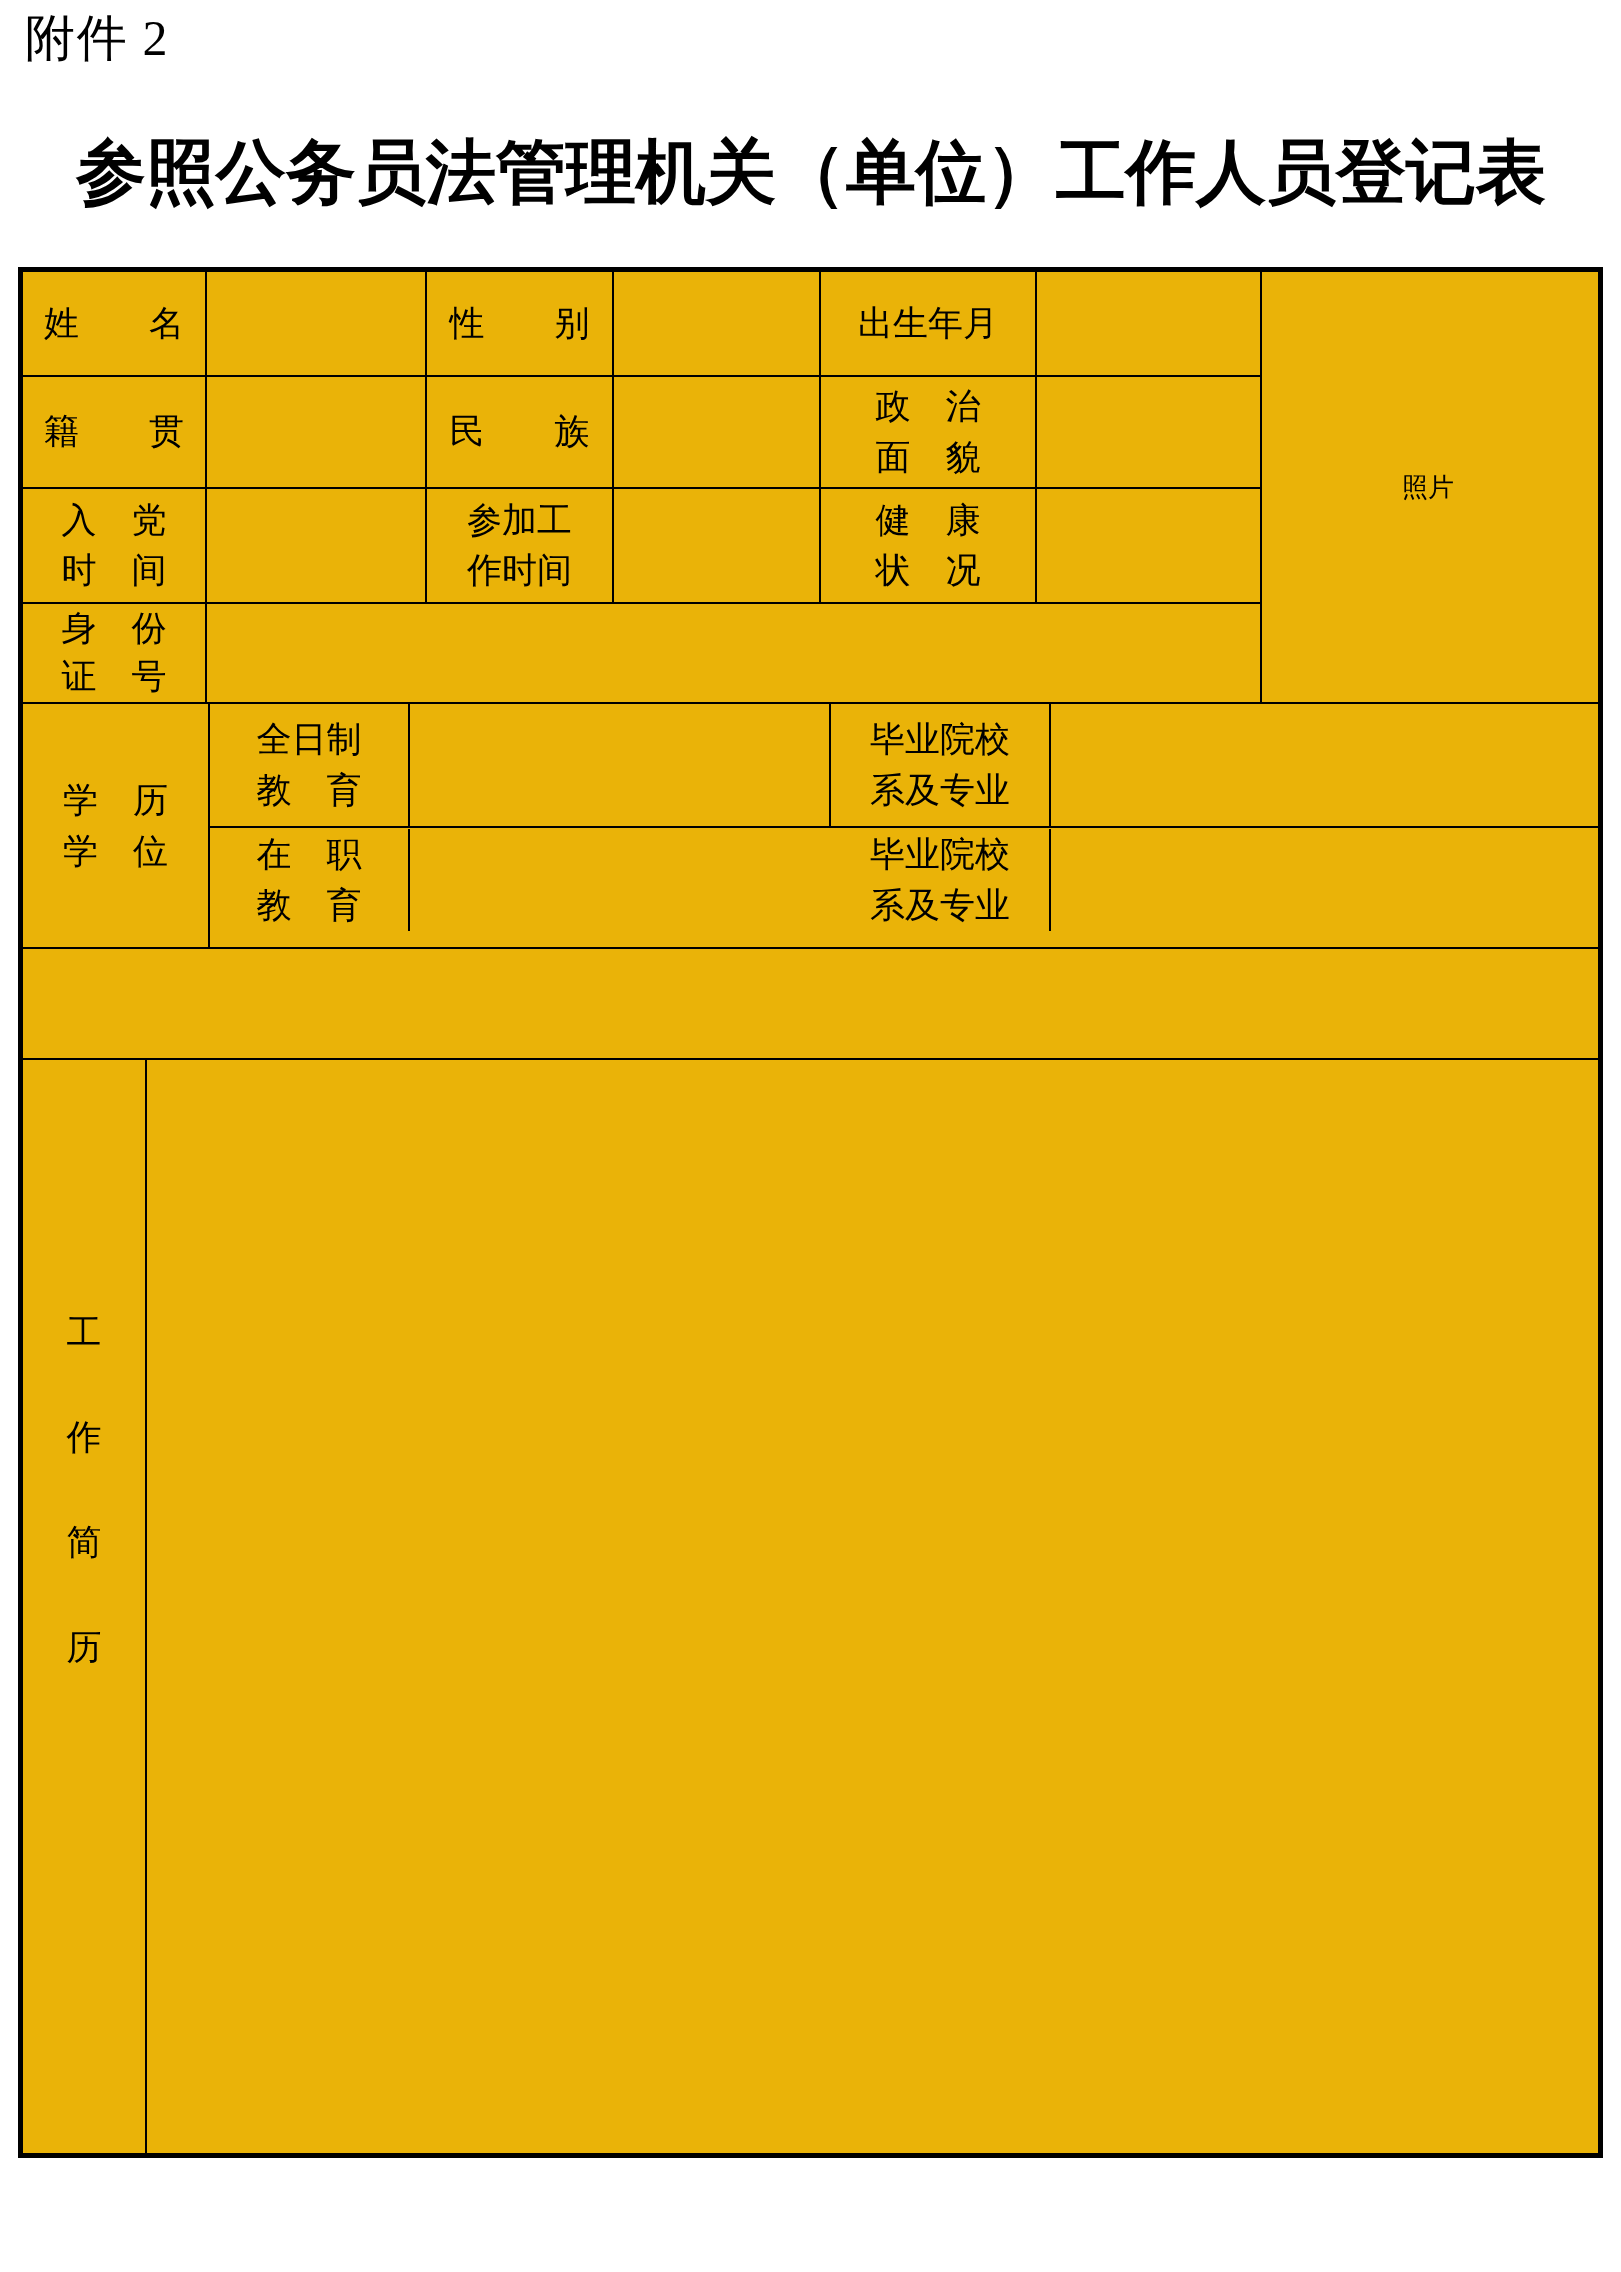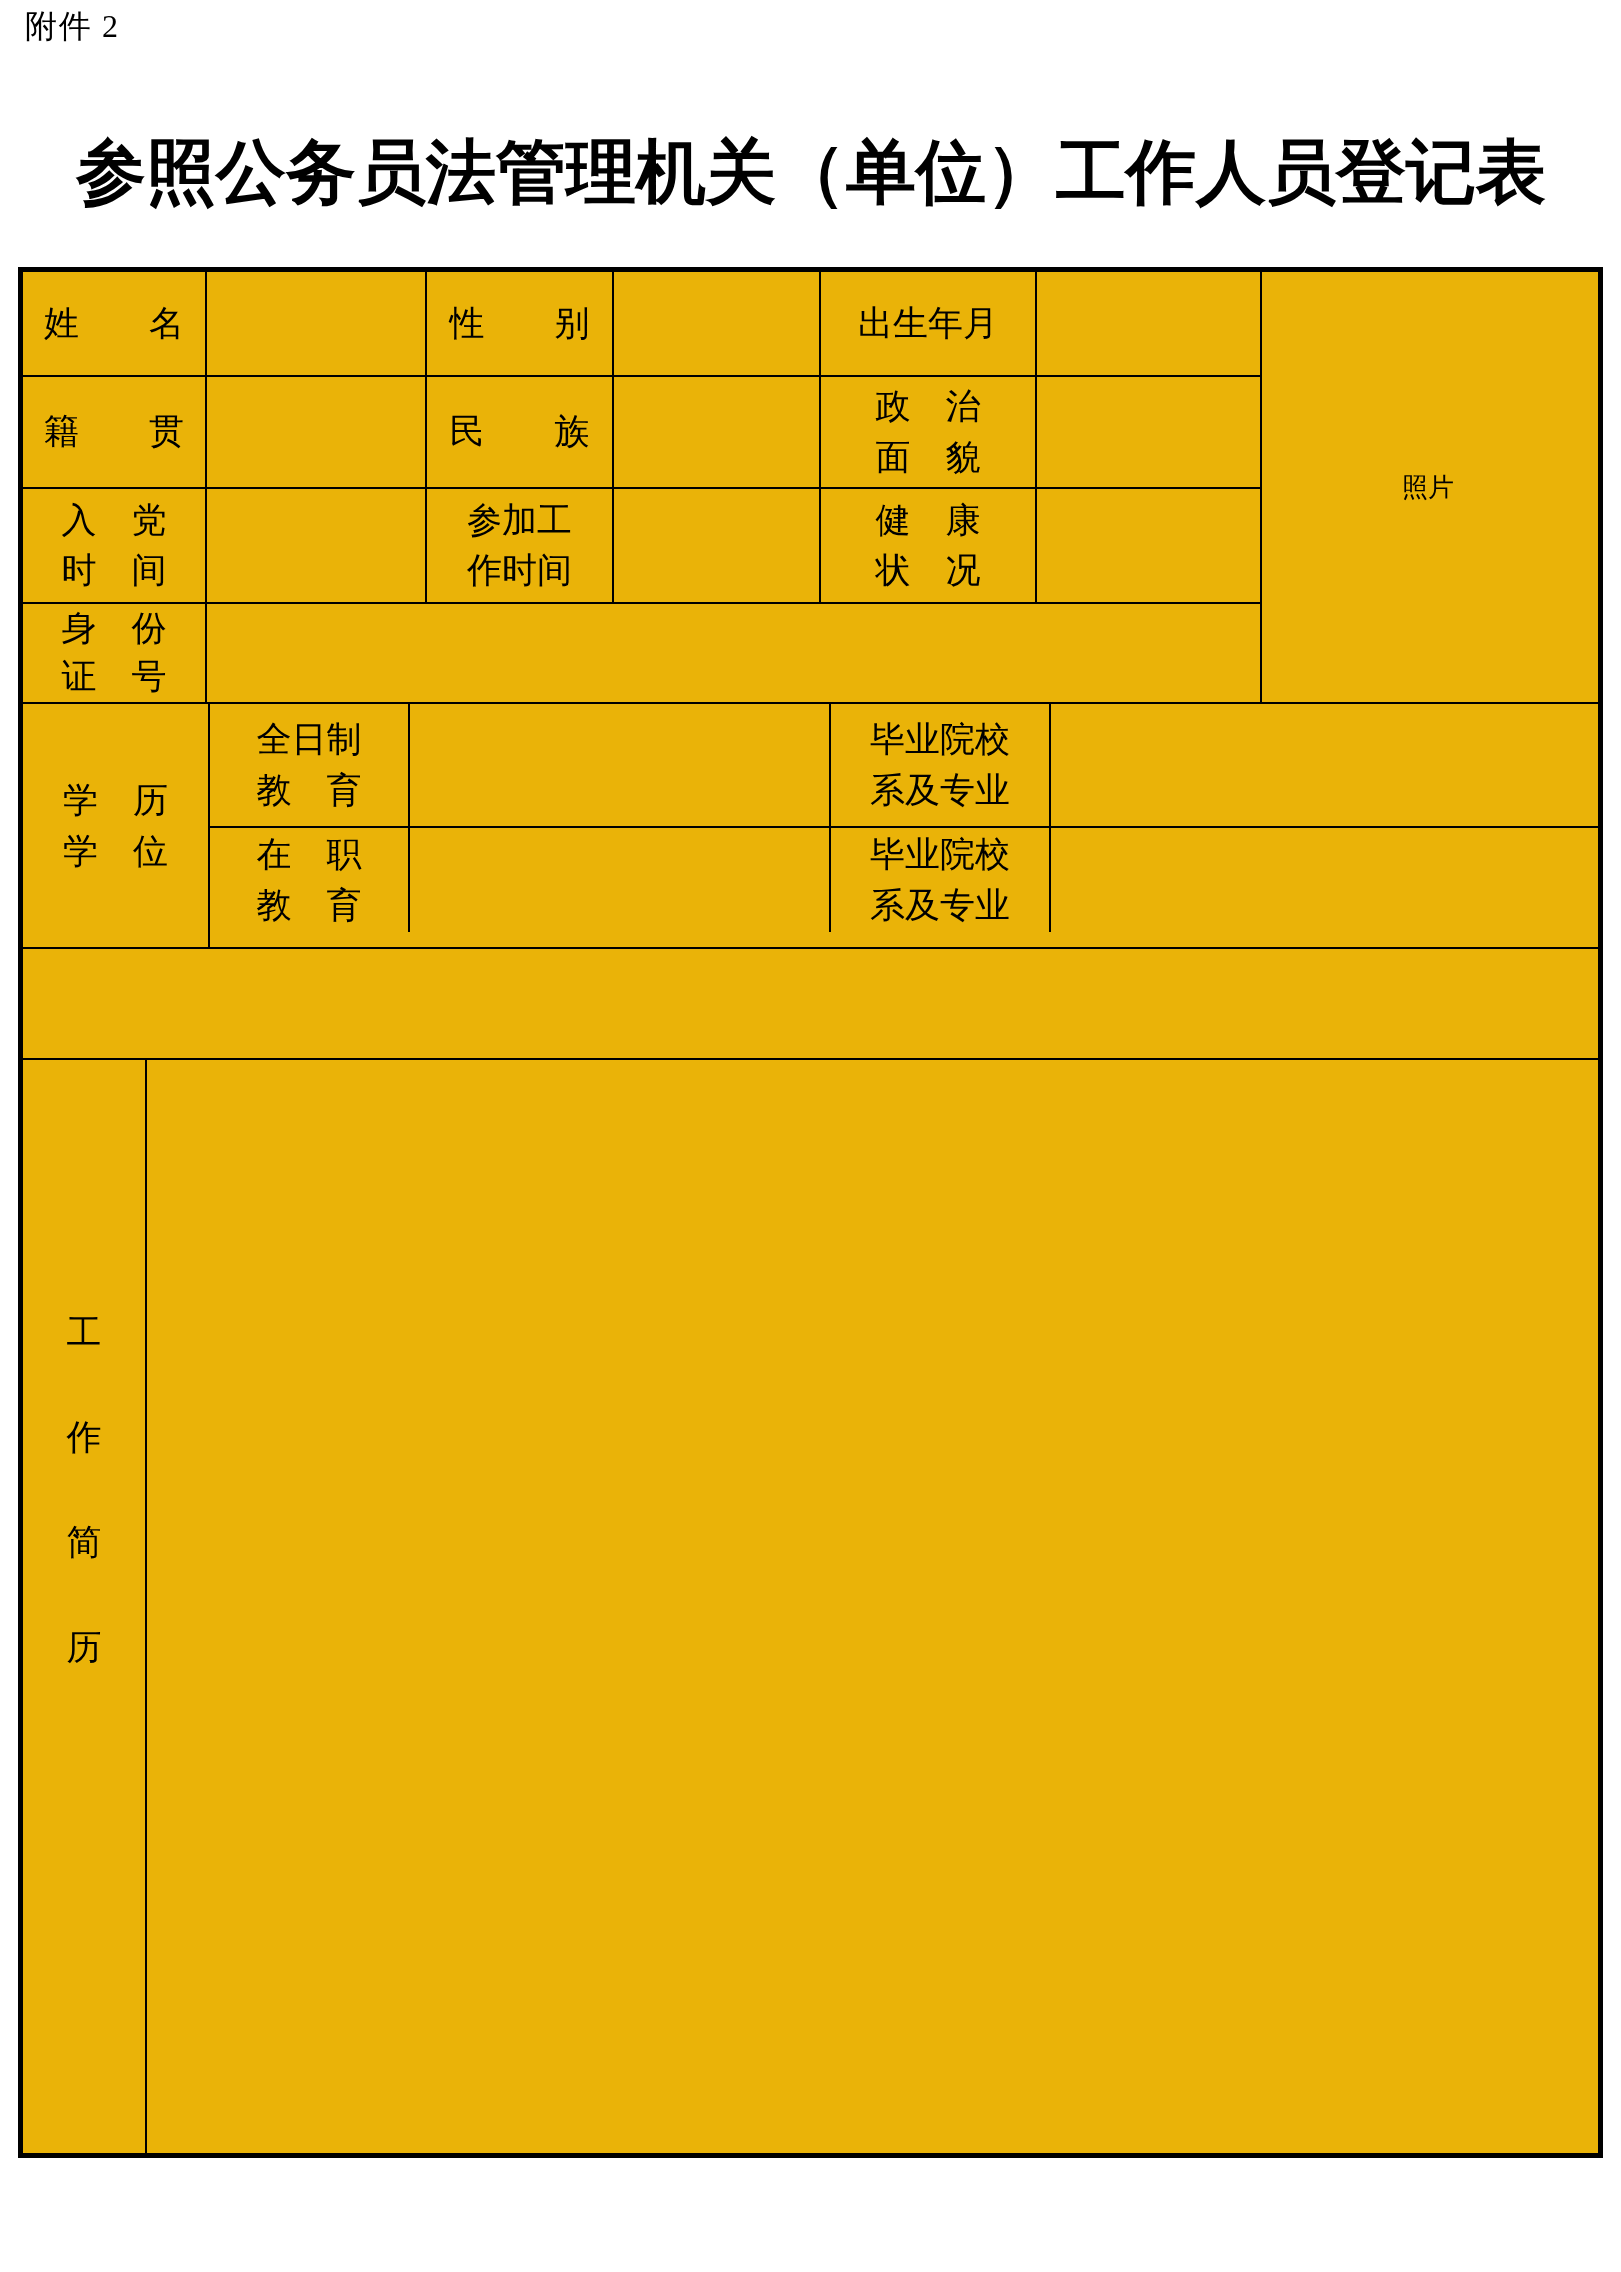--- a/index.html
+++ b/index.html
@@ -14,21 +14,21 @@
     font-family: "Liberation Serif", "DejaVu Serif", serif;
     color: #000;
     overflow: hidden;
   }
 
   
   .attachment {
     position: absolute;
     left: 25px;
     top: 5px;
-    font-size: 32px;
+    font-size: 50px;
     letter-spacing: 1.7px;
     white-space: nowrap;
   }
   .doc-title {
     position: absolute;
     left: 0;
     top: 126px;
     width: 100%;
     text-align: center;
     font-size: 70px;
@@ -92,21 +92,21 @@
     align-items: center;
     justify-content: center;
     font-size: 26px;
   }
 
   
   .edu-section { height: 245px; border-bottom: 2.5px solid #000; display: flex; }
   .edu-label { width: 187px; border-right: 2.5px solid #000; }
   .edu-right { flex: 1 1 auto; display: flex; flex-direction: column; }
   .r5 { height: 124px; }
-  .r6 { height: 104px; }
+  .r6 { height: 104px; align-items: center; }
   .e-w1 { width: 200px; }
   .e-w2 { width: 421px; }
   .e-w3 { width: 220px; }
 
   
   .unit-row { height: 111px; border-bottom: 2.5px solid #000; display: flex; }
   .unit-label { width: 387px; border-right: 2.5px solid #000; }
 
   
   .resume-section { flex: 1 1 auto; display: flex; }

